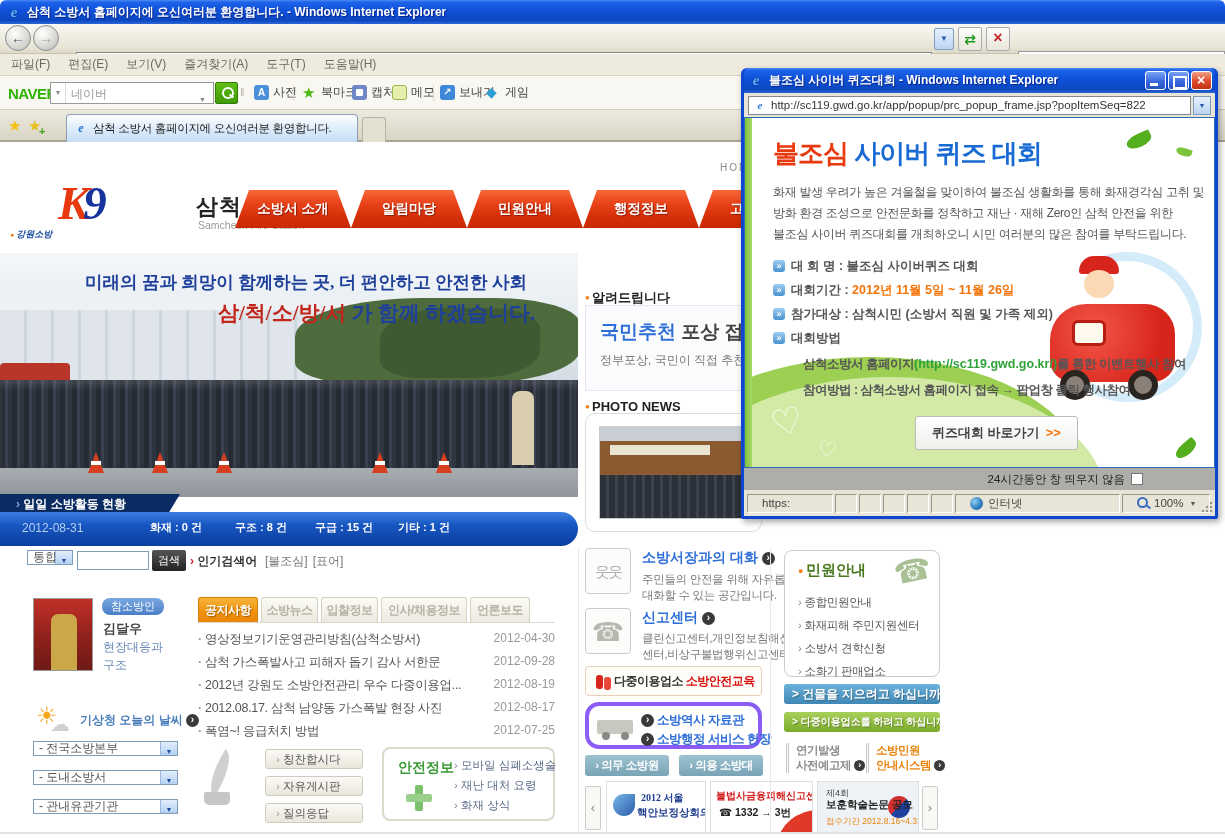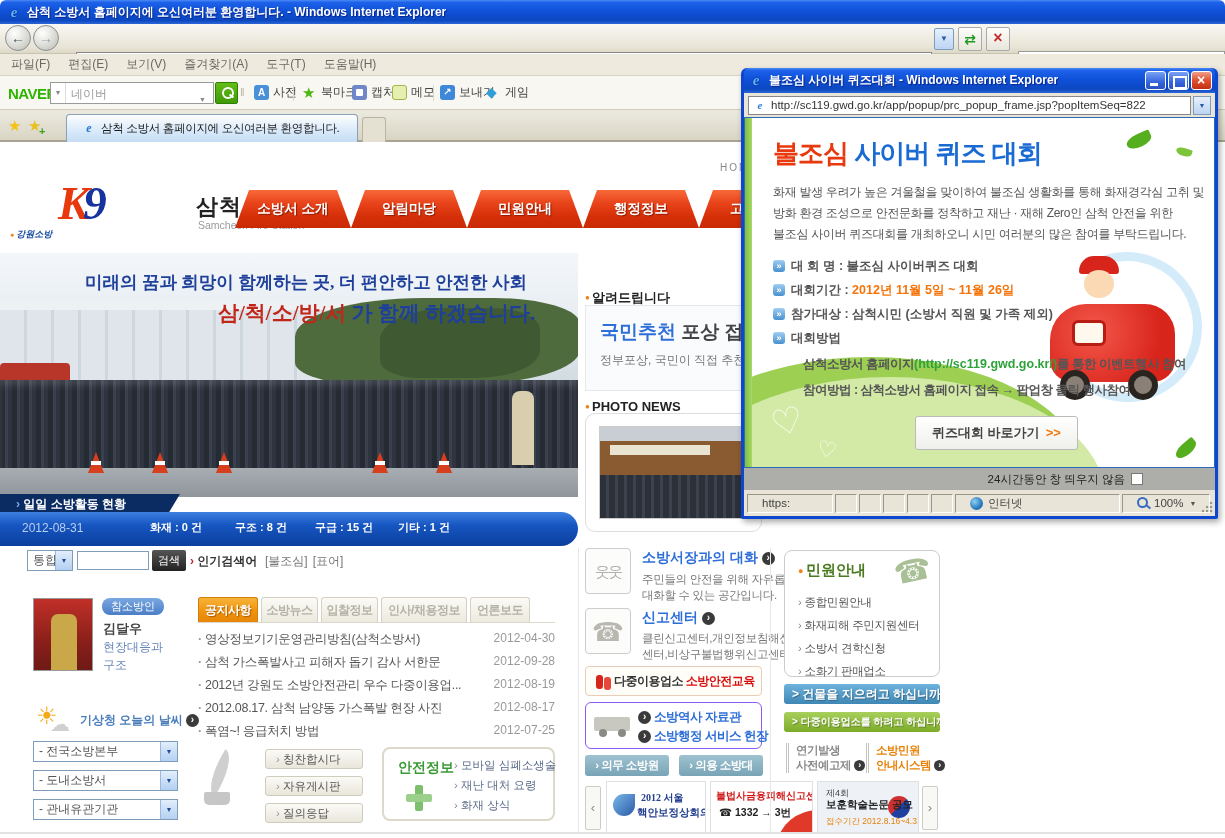--- a/index.html
+++ b/index.html
@@ -54,21 +54,21 @@
 .ico-memo{background:#e7efae;border:1px solid #9ab84a}
 .ico-send{background:#3f87d8;color:#fff;font-size:10px;font-weight:bold;text-align:center;line-height:14px}
 .ico-send::before{content:"↗"}
 .ico-game{color:#2f9fd8;font-size:14px;line-height:15px}
 .ico-game::before{content:"◆"}
 .vsep{position:absolute;top:9px;width:1px;height:16px;background:#ddd9c8}
 .tabstrip{position:absolute;left:0;top:110px;width:1225px;height:32px;background:linear-gradient(180deg,#eceadf,#d9d5c5);border-bottom:2px solid #a8a494}
 .fav-star{position:absolute;top:7px;font-size:15px;color:#f5c018}
 .fav-star::before{content:"★"}
 .fav-star.add::after{content:"+";position:absolute;right:-4px;bottom:-2px;color:#3fa018;font-size:11px;font-weight:bold}
-.ie-tab{position:absolute;left:66px;top:4px;width:292px;height:28px;background:linear-gradient(180deg,#fdfefe,#d8e9fa 60%,#c6ddf4);border:1px solid #8aa0b8;border-bottom:none;border-radius:4px 4px 0 0;display:flex;align-items:center;padding-left:14px}
+.ie-tab{position:absolute;left:66px;top:4px;width:292px;height:28px;background:linear-gradient(180deg,#fdfefe,#d8e9fa 60%,#c6ddf4);border:1px solid #8aa0b8;border-bottom:none;border-radius:4px 4px 0 0;display:flex;align-items:center;padding-left:6px}
 .ie-tab .t{font-size:11.5px;color:#1a1a1a;margin-left:4px;letter-spacing:-0.3px;white-space:nowrap}
 .tab-stub{position:absolute;left:362px;top:7px;width:24px;height:25px;background:#e4e1d2;border:1px solid #b8b4a2;border-bottom:none;border-radius:3px 3px 0 0}
 
 
 .logo-k{font-size:47px;font-weight:bold;font-style:italic;color:#e8380d;font-family:"Liberation Serif","DejaVu Serif",serif}
 .logo-9{font-size:47px;font-weight:bold;font-style:italic;color:#16339e;margin-left:-6px;font-family:"Liberation Serif","DejaVu Serif",serif}
 .logo-sub{position:absolute;left:10px;top:228px;font-size:9px;color:#1b4fa0;font-style:italic;font-weight:bold}
 .logo-sub::before{content:"●";color:#f08018;font-size:7px;margin-right:2px}
 .org-name{position:absolute;left:196px;top:192px;font-size:22px;font-weight:bold;color:#222;letter-spacing:1px}
 .org-en{position:absolute;left:198px;top:219px;font-size:10.5px;color:#9a9a9a}
@@ -90,21 +90,21 @@
 .cone::after{content:"";position:absolute;left:-5px;top:9px;width:10px;height:4px;background:#fff}
 
 
 .stats-tab{position:absolute;left:0;top:494px;width:180px;height:20px;background:#0b2c63;color:#fff;font-size:12px;font-weight:bold;line-height:20px;padding-left:16px;clip-path:polygon(0 0,100% 0,calc(100% - 12px) 100%,0 100%)}
 .stats-tab::before{content:"› ";color:#7fa8e8}
 .stats-bar{position:absolute;left:0;top:512px;width:578px;height:34px;background:linear-gradient(180deg,#3c7ee0 0%,#1655c0 40%,#0b3f9e 100%);border-radius:0 17px 17px 0}
 .stats-date{position:absolute;left:22px;top:9px;font-size:12px;color:#b8cff2}
 .stat{position:absolute;top:8px;font-size:11px;font-weight:bold;color:#fff}
 
 
-.xpselect{position:absolute;height:21px;background:#fff;border:1px solid #7f9db9;display:flex;align-items:center}
+.xpselect{position:absolute;height:15px;background:#fff;border:1px solid #7f9db9;display:flex;align-items:center}
 .xpselect .t{flex:1;font-size:12px;color:#555;padding-left:5px;white-space:nowrap;overflow:hidden}
 .xpselect .a{width:17px;height:100%;background:linear-gradient(180deg,#e2eefb,#b4d0f2);border-left:1px solid #9ab8e0;color:#1e4f9e;font-size:7px;text-align:center;line-height:19px}
 .xpselect .a::before{content:"▼"}
 .sinput{position:absolute;background:#fff;border:1px solid #7f9db9}
 .sbtn{position:absolute;left:152px;top:550px;width:34px;height:21px;background:linear-gradient(180deg,#555,#222);color:#fff;font-size:11px;text-align:center;line-height:21px;border-radius:2px}
 .poplabel{position:absolute;left:190px;top:553px;font-size:12px;font-weight:bold;color:#333}
 .poplabel::before{content:"› ";color:#c23}
 .popterms{position:absolute;left:265px;top:553px;font-size:12px;color:#777}
 .popterms span{margin-right:5px}
 
@@ -162,21 +162,21 @@
 .phone-ico{font-size:26px;color:#b8b8b0;line-height:46px}
 .phone-ico::before{content:"☎"}
 .qtitle{position:absolute;left:642px;font-size:14px;font-weight:bold;color:#2f6fd8;white-space:nowrap}
 .qdesc{position:absolute;left:642px;font-size:11.5px;color:#777;white-space:nowrap;letter-spacing:-0.3px}
 .edubox{position:absolute;left:585px;top:666px;width:177px;height:30px;border:1px solid #e8cdb8;border-radius:4px;background:#fffdf8;display:flex;align-items:center;padding-left:8px}
 .ext{position:relative;width:20px;height:18px}
 .ext::before{content:"";position:absolute;left:2px;top:3px;width:7px;height:14px;background:#d8251c;border-radius:3px}
 .ext::after{content:"";position:absolute;left:10px;top:5px;width:7px;height:13px;background:#e8483a;border-radius:3px}
 .edutxt{font-size:12px;font-weight:bold;color:#333;white-space:nowrap;letter-spacing:-0.5px}
 .edutxt .acc{color:#d80f0f}
-.arcbox{position:absolute;left:585px;top:702px;width:177px;height:47px;border:1px solid #8b5cf6;border-radius:6px;background:#fff}
+.arcbox{position:absolute;left:585px;top:702px;width:177px;height:47px;border:4px solid #8b5cf6;border-radius:14px;background:#fff}
 .trkico{position:absolute;left:8px;top:12px;width:38px;height:22px}
 .trkico .b{position:absolute;left:0;top:2px;width:36px;height:14px;background:#c8c8c0;border-radius:2px}
 .trkico .w{position:absolute;top:14px;width:8px;height:8px;border-radius:50%;background:#8a8a84}
 .arclink{position:absolute;left:52px;font-size:12.5px;font-weight:bold;color:#2f6fd8;white-space:nowrap;letter-spacing:-0.5px}
 .dutybtn{position:absolute;top:755px;width:84px;height:21px;background:linear-gradient(180deg,#9fc2d0,#78a4b6);border-radius:3px;color:#fff;font-size:11.5px;font-weight:bold;text-align:center;line-height:21px;letter-spacing:-0.5px}
 .dutybtn::before{content:"› "}
 
 
 .mbox{position:absolute;left:784px;top:550px;width:156px;height:127px;border:1px solid #ccc;border-radius:8px;background:#fff}
 .mtitle{position:absolute;left:13px;top:10px;font-size:15px;font-weight:bold;color:#4a7a1e}

